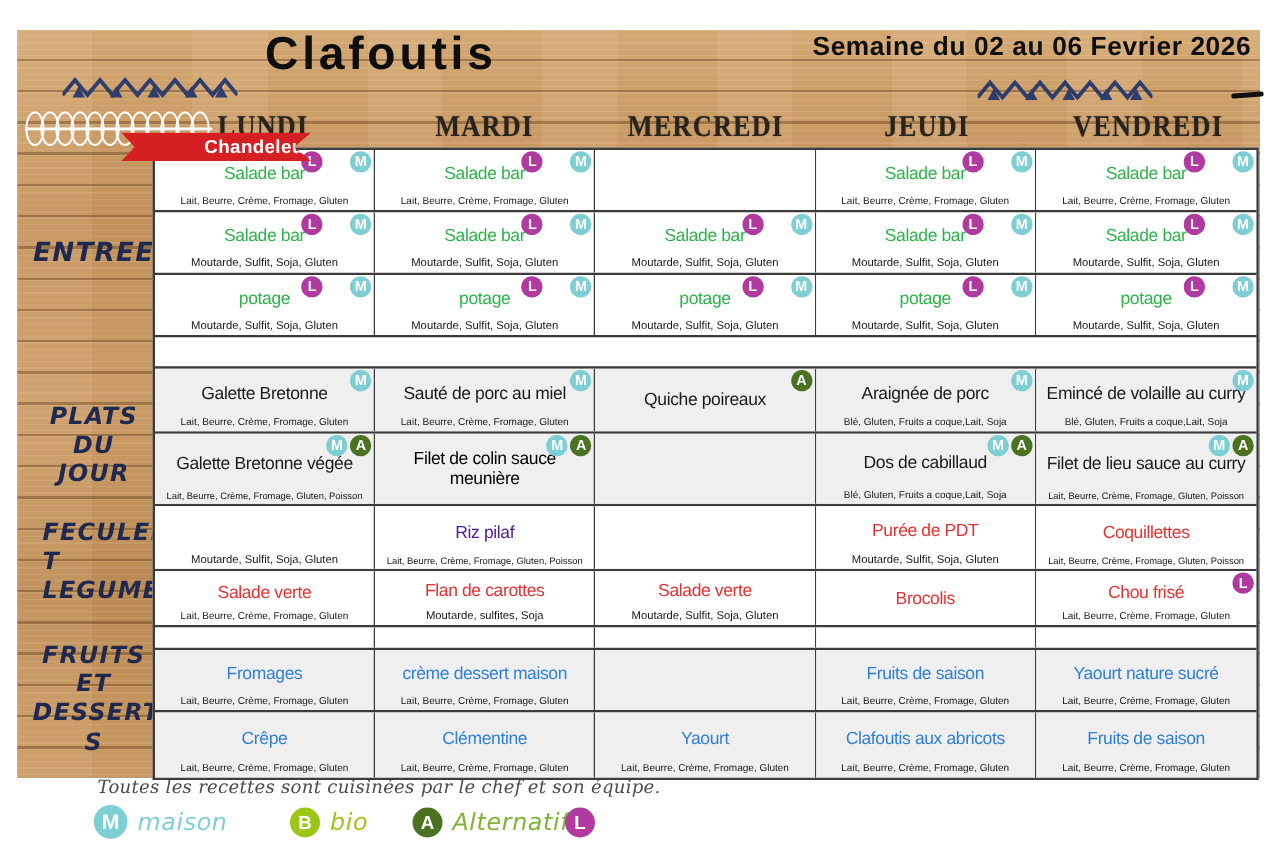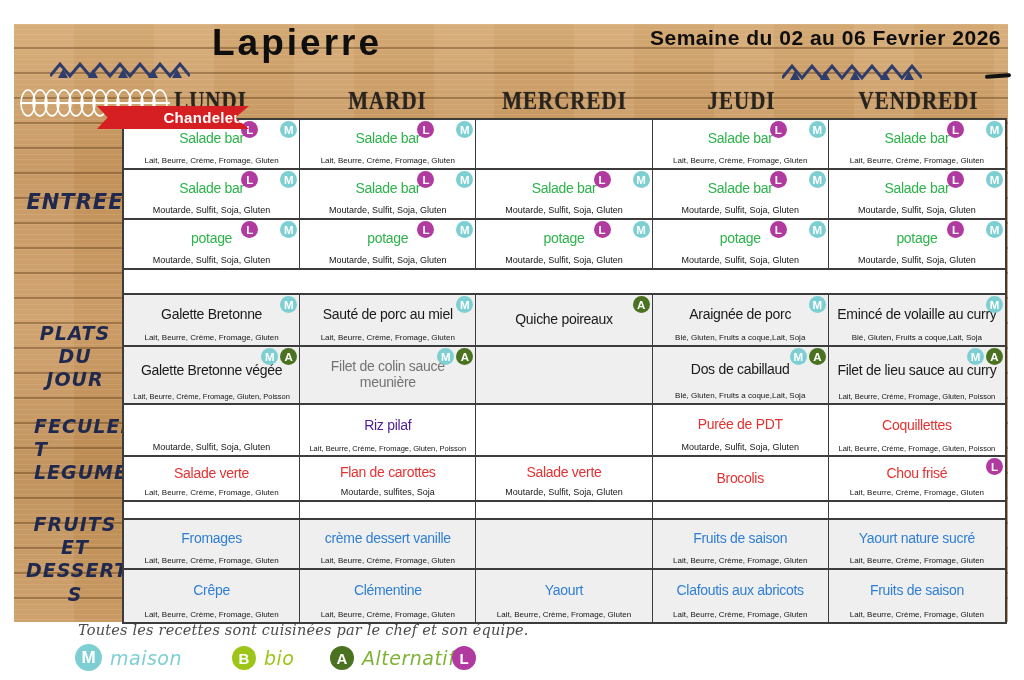--- a/index.html
+++ b/index.html
@@ -140,21 +140,21 @@
     <ellipse cx="104" cy="17" rx="7" ry="13"></ellipse>
       <ellipse cx="116" cy="17" rx="7" ry="13"></ellipse>
     <ellipse cx="128" cy="17" rx="7" ry="13"></ellipse>
       <ellipse cx="140" cy="17" rx="7" ry="13"></ellipse>
     <line x1="0" y1="17" x2="150" y2="17" stroke-width="2.2"></line>
   </g>
 </svg>
 <div class="dash-decor"></div>
 
 <div class="school-title">
-  <div>Lapierre</div>
+  <div>Clafoutis</div>
 </div>
 <div class="week-label">Semaine du 02 au 06 Fevrier 2026</div>
 
 <div class="day-header" id="day-row">
     <div class="day">LUNDI</div>
     <div class="day">MARDI</div>
     <div class="day">MERCREDI</div>
     <div class="day">JEUDI</div>
     <div class="day">VENDREDI</div>
   </div>
@@ -336,21 +336,21 @@
           <span class="badge" style="background: rgb(74, 114, 33);">A</span>
         </div>
         <div class="dish" style="color: rgb(26, 26, 26);">Galette Bretonne végée</div>
         <div class="allergens" style="font-size: 7.5px;">Lait, Beurre, Crème, Fromage, Gluten, Poisson</div>
       </div>
       <div class="cell gray">
         <div class="icons">
           <span class="badge" style="background: rgb(126, 207, 211);">M</span>
           <span class="badge" style="background: rgb(74, 114, 33);">A</span>
         </div>
-        <div class="dish" style="color: #737373;">Filet de colin sauce meunière</div>
+        <div class="dish" style="color: #000000;">Filet de colin sauce meunière</div>
       </div>
       <div class="cell gray"></div>
       <div class="cell gray">
         <div class="icons">
           <span class="badge" style="background: rgb(126, 207, 211);">M</span>
           <span class="badge" style="background: rgb(74, 114, 33);">A</span>
         </div>
         <div class="dish" style="color: rgb(26, 26, 26);">Dos de cabillaud</div>
         <div class="allergens" style="font-size: 8px;">Blé, Gluten, Fruits a coque,Lait, Soja</div>
       </div>
@@ -412,21 +412,21 @@
       <div class="cell white"></div>
       <div class="cell white"></div>
       <div class="cell white"></div>
     </div>
     <div class="menu-row" style="height: 50px;">
       <div class="cell gray">
         <div class="dish" style="color: rgb(47, 127, 214);">Fromages</div>
         <div class="allergens" style="font-size: 8px;">Lait, Beurre, Crème, Fromage, Gluten</div>
       </div>
       <div class="cell gray">
-        <div class="dish" style="color: rgb(47, 127, 214);">crème dessert vanille</div>
+        <div class="dish" style="color: rgb(47, 127, 214);">crème dessert maison</div>
         <div class="allergens" style="font-size: 8px;">Lait, Beurre, Crème, Fromage, Gluten</div>
       </div>
       <div class="cell gray"></div>
       <div class="cell gray">
         <div class="dish" style="color: rgb(47, 127, 214);">Fruits de saison</div>
         <div class="allergens" style="font-size: 8px;">Lait, Beurre, Crème, Fromage, Gluten</div>
       </div>
       <div class="cell gray">
         <div class="dish" style="color: rgb(47, 127, 214);">Yaourt nature sucré</div>
         <div class="allergens" style="font-size: 8px;">Lait, Beurre, Crème, Fromage, Gluten</div>

